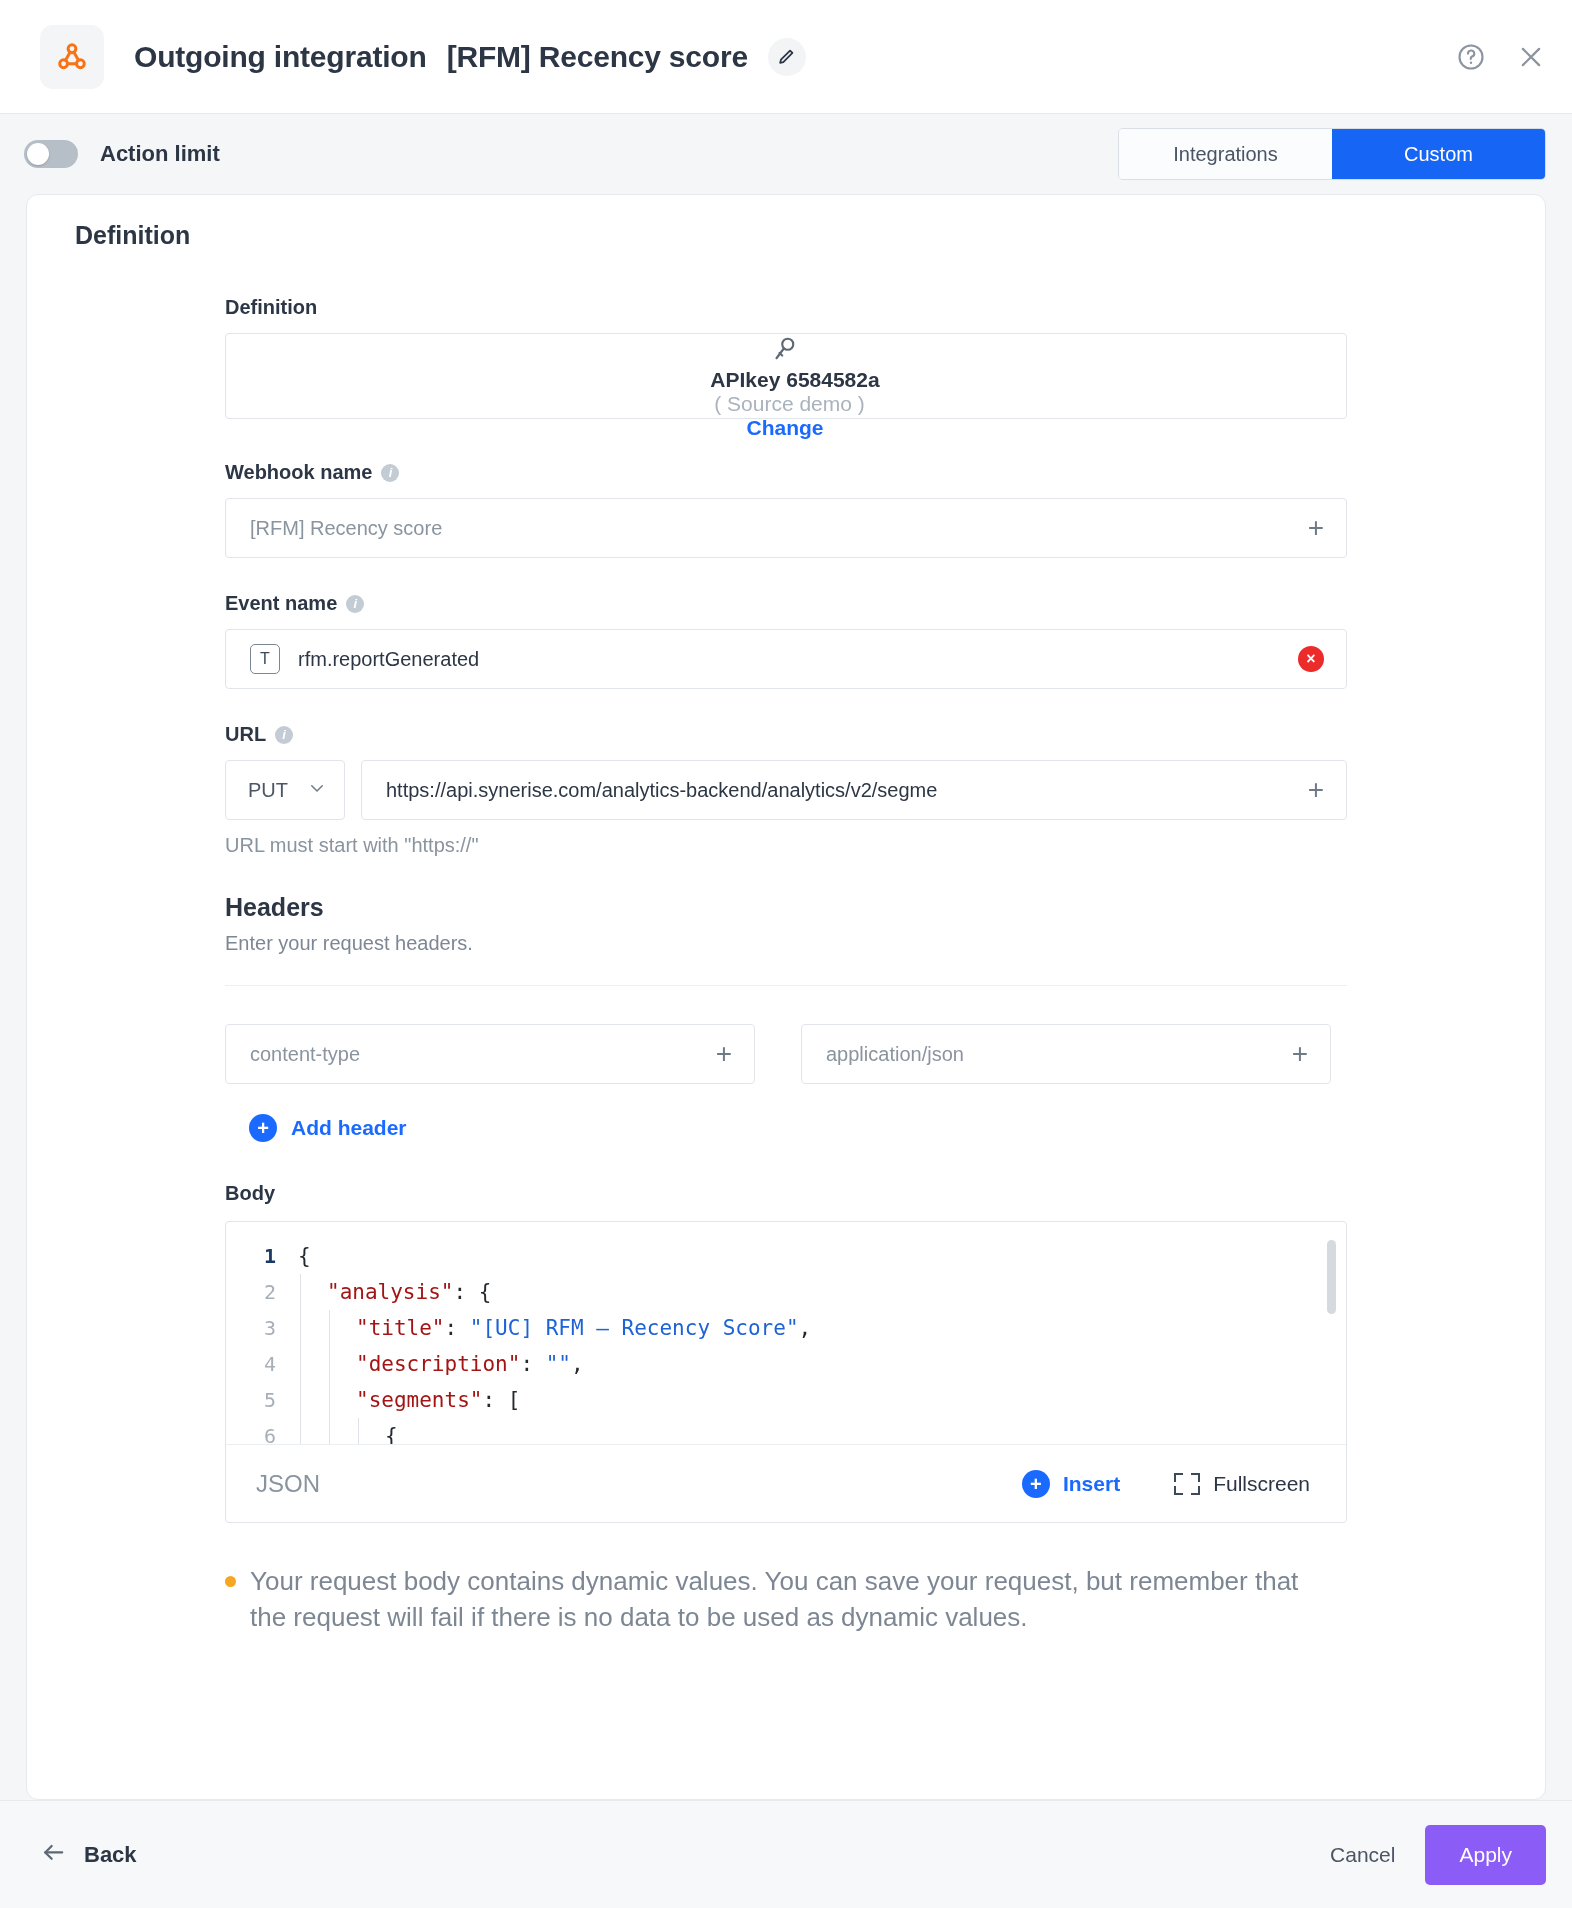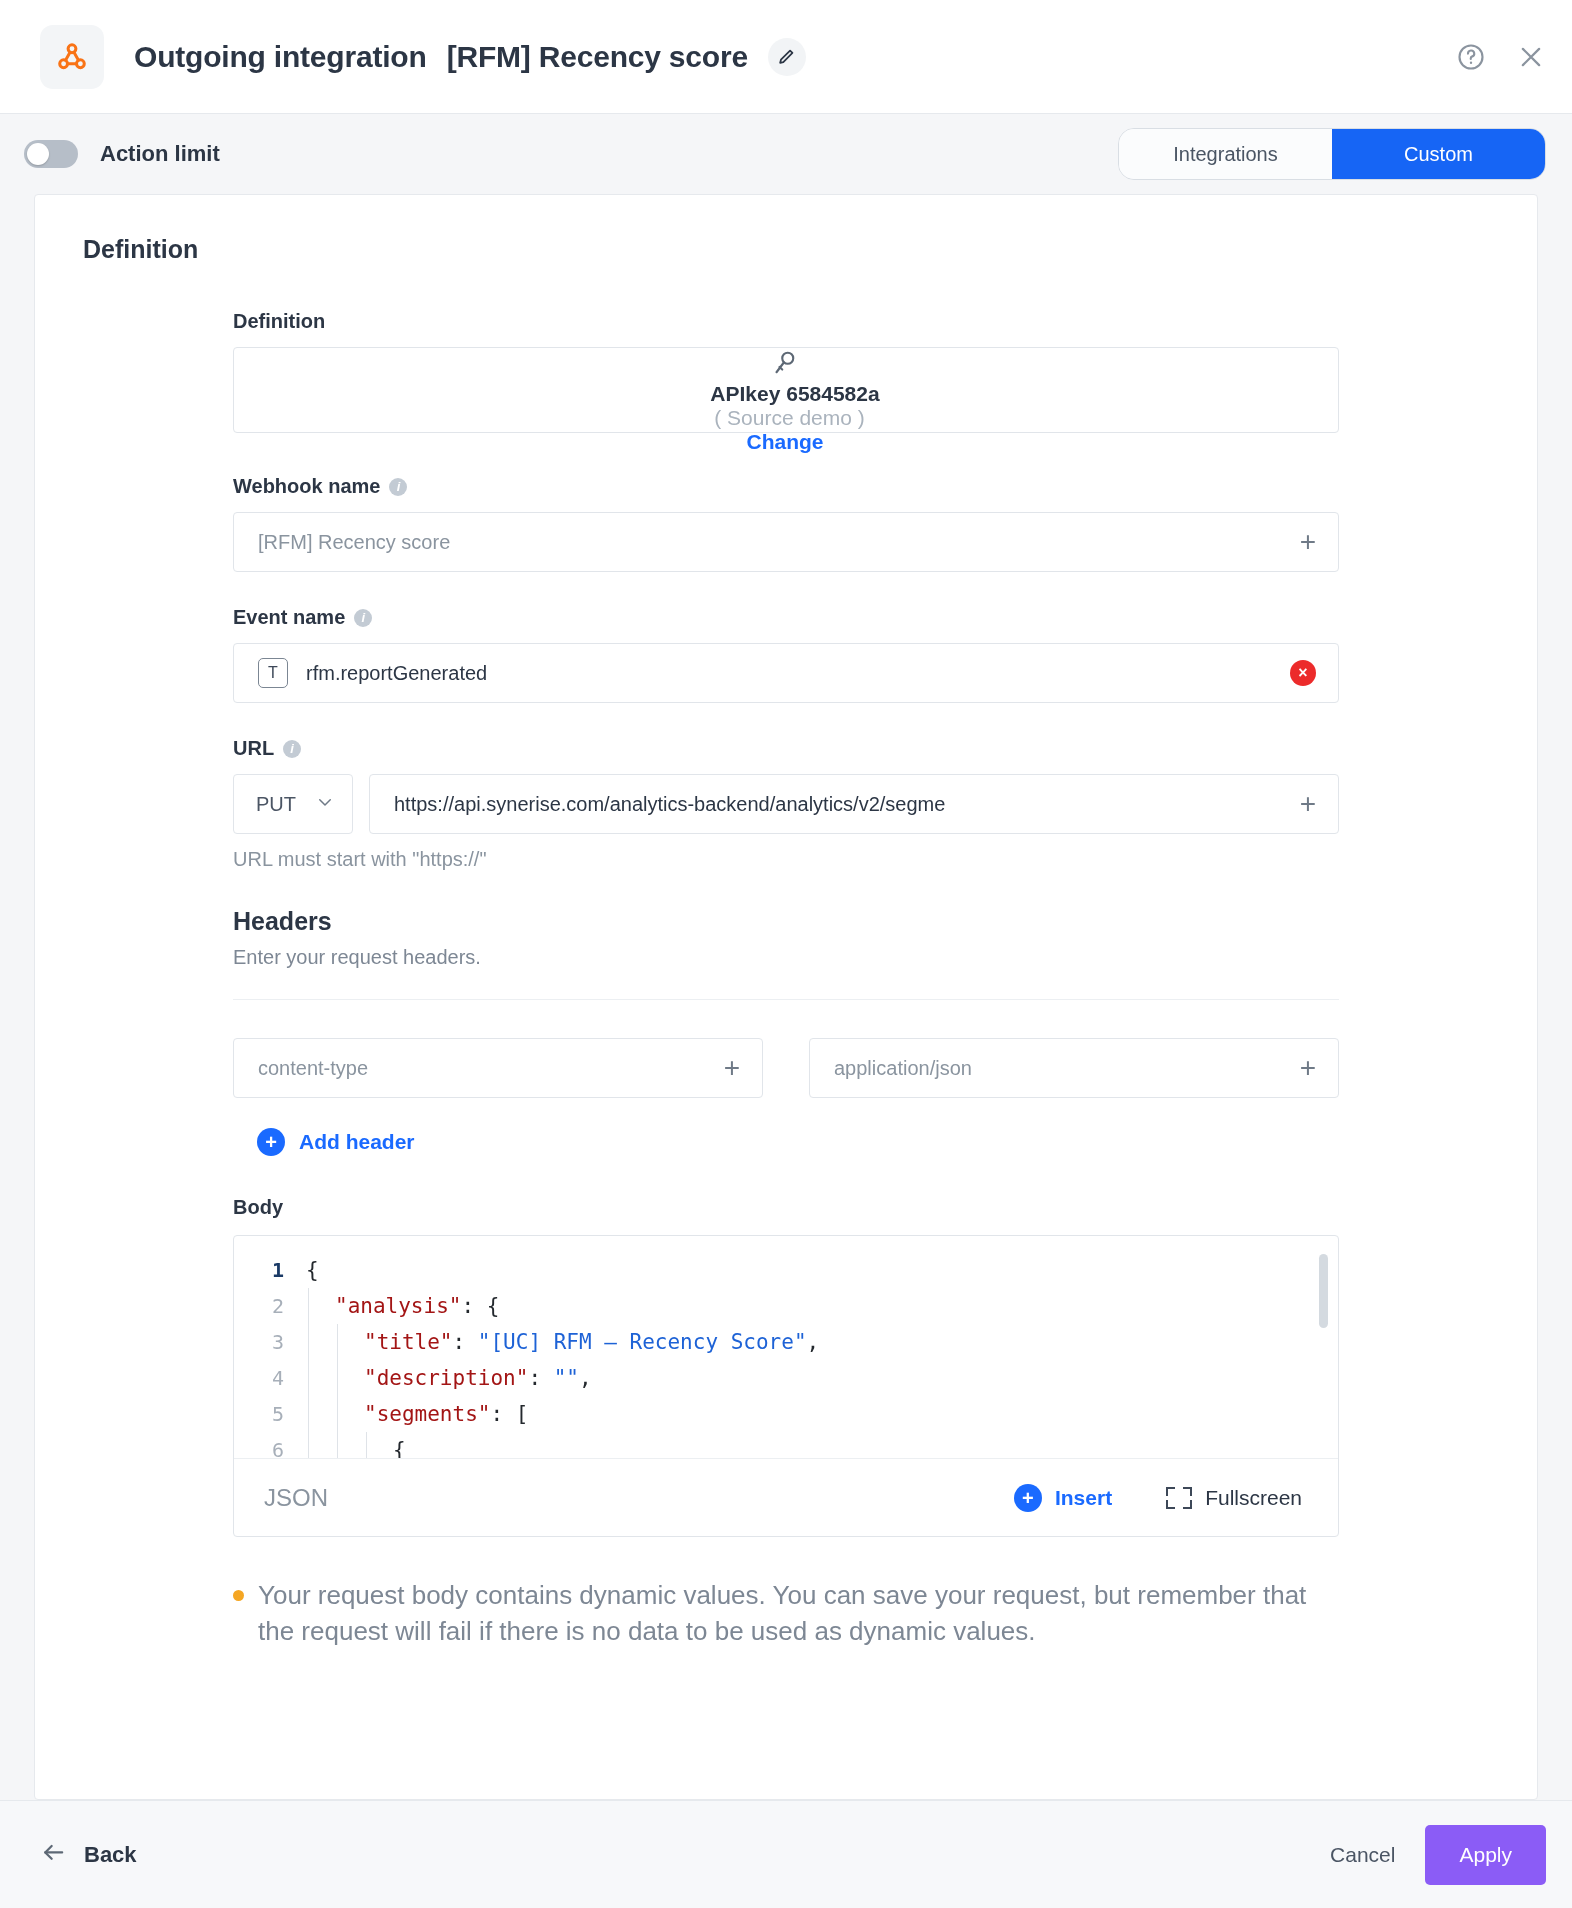--- a/index.html
+++ b/index.html
@@ -70,35 +70,35 @@
     position: absolute; top: 3px; left: 3px;
     width: 22px; height: 22px; border-radius: 50%;
     background: #ffffff;
     box-shadow: 0 1px 2px rgba(0,0,0,.2);
   }
   .limit-label {
     margin-left: 22px; font-size: 22px; font-weight: 700; color: #2c3645;
   }
   .limitbar-spacer { flex: 1 1 auto; }
   .segmented {
-    display: flex; height: 52px; border-radius: 16px; overflow: hidden;
+    display: flex; height: 52px; border-radius: 5px; overflow: hidden;
     border: 1px solid #d9dee4;
   }
   .seg {
     min-width: 213px; display: flex; align-items: center; justify-content: center;
     font-size: 20px; cursor: pointer; background: #fbfcfd; color: #4a5564;
   }
   .seg.active { background: #1665f5; color: #ffffff; border-color: #1665f5; }
 
   
   .card {
-    margin: 0 34px; background: #ffffff;
-    border: 1px solid #e6e9ed; border-radius: 4px;
+    margin: 0 26px; background: #ffffff;
+    border: 1px solid #e6e9ed; border-radius: 12px;
     flex: 1 1 auto; overflow: hidden;
-    padding: 40px 0 0 0;
+    padding: 26px 0 0 0;
   }
   .section-title {
     font-size: 25px; font-weight: 700; color: #2c3645;
     padding-left: 48px; margin-bottom: 46px;
   }
   .form { padding-left: 198px; padding-right: 198px; }
 
   .field-label {
     font-size: 20px; font-weight: 700; color: #2c3645;
     display: flex; align-items: center; gap: 9px; margin-bottom: 14px;

